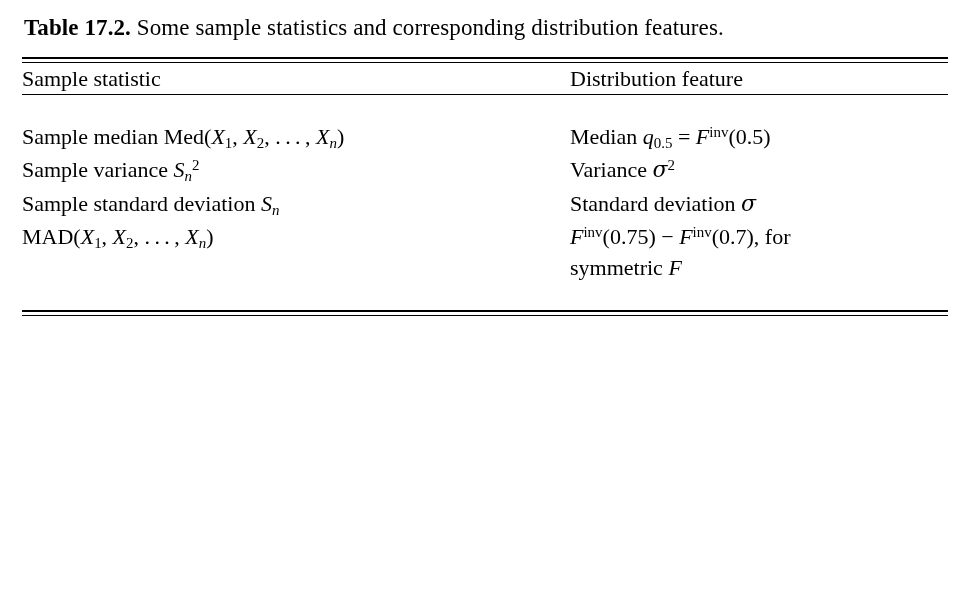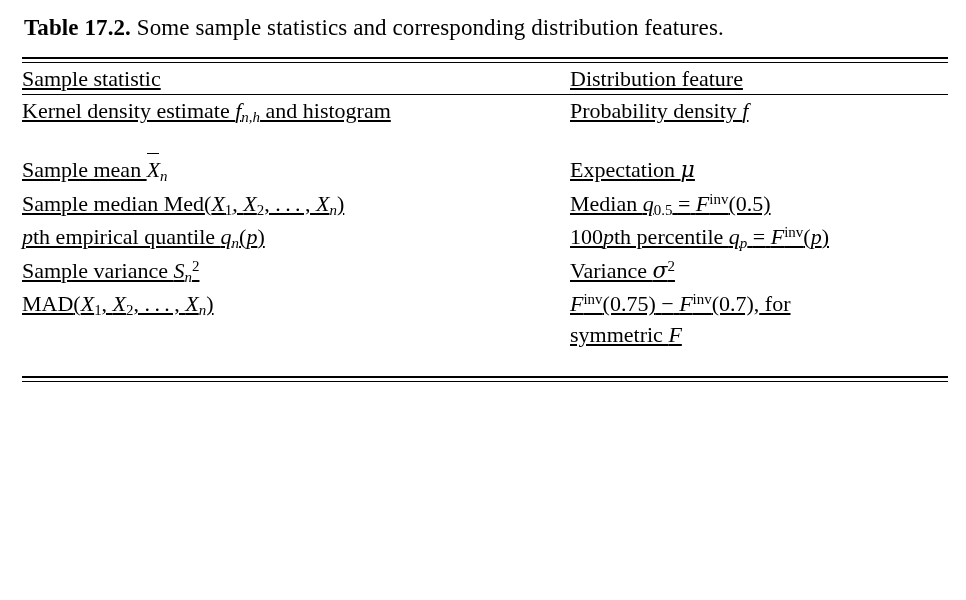--- a/index.html
+++ b/index.html
@@ -47,21 +47,20 @@
   table.stat-table {
     width: 100%;
     border-collapse: collapse;
     font-size: 22px;
     table-layout: fixed;
   }
   table.stat-table td {
     vertical-align: top;
     padding: 0;
     line-height: 1.42;
-    text-decoration: underline;
   }
   td.col-a { width: 548px; padding-left: 2px; }
   td.col-b { width: auto; padding-left: 4px; margin-top: 17px; }
   .hdr-row td { padding-top: 13px; padding-bottom: 13px; }
   .group-head {
     font-weight: bold;
     padding-top: 11px;
   }
   .spacer-row td { height: 26px; }
   
@@ -117,72 +116,56 @@
     </tbody>
   </table>
 
   <hr class="rule-single">
 
   <table class="stat-table">
     <tbody>
 
 
 
-      <tr>
-        <td class="col-a">
-          Kernel density estimate <i class="mi">f</i><sub>n,h</sub> and histogram
-        </td>
-        <td class="col-b">
-          Probability density <i class="mi">f</i>
-        </td>
-      </tr>
 
 
       <tr class="spacer-row">
         <td class="col-a"></td>
         <td class="col-b"></td>
       </tr>
 
 
-      <tr>
-        <td class="col-a">
-          Sample mean <span class="ovl"><i class="mi">X</i></span><sub>n</sub>
-        </td>
-        <td class="col-b">
-          Expectation <span class="sym">μ</span>
-        </td>
-      </tr>
 
       <tr>
         <td class="col-a">
           Sample median Med<span class="mr">(</span><i class="mi">X</i><sub class="mr">1</sub><span class="mr">,&nbsp;</span><i class="mi">X</i><sub class="mr">2</sub><span class="mr">,&nbsp;. . . ,&nbsp;</span><i class="mi">X</i><sub>n</sub><span class="mr">)</span>
         </td>
         <td class="col-b">
           Median <i class="mi">q</i><sub class="mr">0.5</sub> <span class="mr">=</span> <i class="mi">F</i><sup>inv</sup><span class="mr">(0.5)</span>
         </td>
       </tr>
 
-      <tr>
-        <td class="col-a">
-          <i class="mi">p</i>th empirical quantile <i class="mi">q</i><sub>n</sub><span class="mr">(</span><i class="mi">p</i><span class="mr">)</span>
-        </td>
-        <td class="col-b">
-          <span class="mr">100</span><i class="mi">p</i>th percentile <i class="mi">q</i><sub>p</sub> <span class="mr">=</span> <i class="mi">F</i><sup>inv</sup><span class="mr">(</span><i class="mi">p</i><span class="mr">)</span>
-        </td>
-      </tr>
 
       <tr>
         <td class="col-a">
           Sample variance <i class="mi">S</i><sub>n</sub><sup>2</sup>
         </td>
         <td class="col-b">
           Variance <span class="sym">σ</span><sup>2</sup>
         </td>
       </tr>
 
+      <tr>
+        <td class="col-a">
+          Sample standard deviation <i class="mi">S</i><sub>n</sub>
+        </td>
+        <td class="col-b">
+          Standard deviation <span class="sym">σ</span>
+        </td>
+      </tr>
 
       <tr>
         <td class="col-a">
           MAD<span class="mr">(</span><i class="mi">X</i><sub class="mr">1</sub><span class="mr">,&nbsp;</span><i class="mi">X</i><sub class="mr">2</sub><span class="mr">,&nbsp;. . . ,&nbsp;</span><i class="mi">X</i><sub>n</sub><span class="mr">)</span>
         </td>
         <td class="col-b">
           <i class="mi">F</i><sup>inv</sup><span class="mr">(0.75)</span> <span class="mr">−</span> <i class="mi">F</i><sup>inv</sup><span class="mr">(0.7),</span> for<br>
           symmetric <i class="mi">F</i>
         </td>
       </tr>

